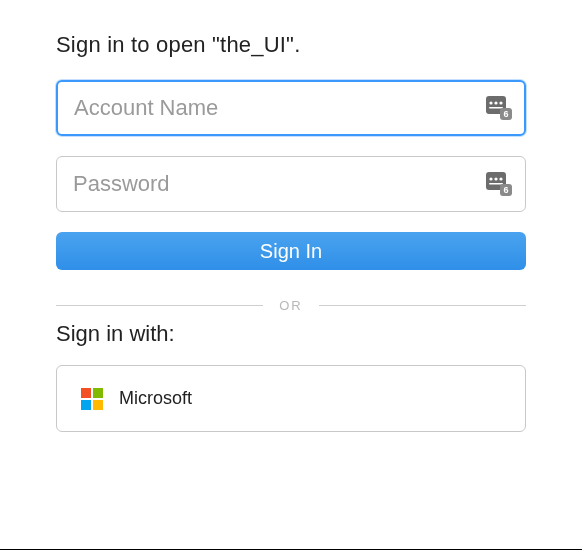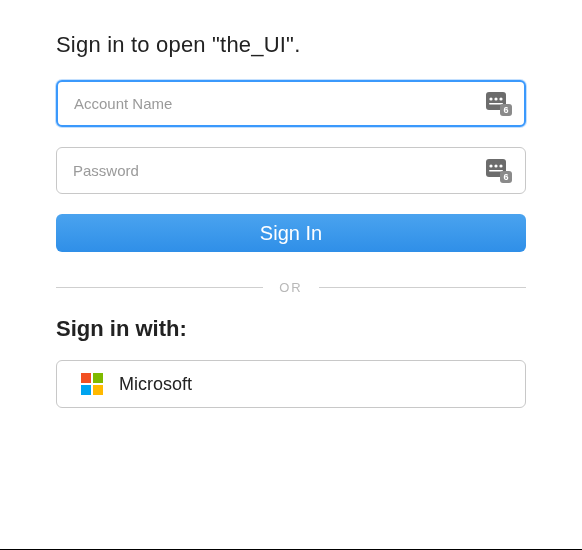--- a/index.html
+++ b/index.html
@@ -21,25 +21,25 @@
       color: #222;
       margin-bottom: 22px;
       letter-spacing: 0.2px;
     }
     .input-wrap {
       position: relative;
       margin-bottom: 20px;
     }
     .text-input {
       width: 100%;
-      height: 47px;
+      height: 56px;
       border: 1px solid #c8c8c8;
       border-radius: 6px;
       padding: 0 48px 0 16px;
-      font-size: 15px;
+      font-size: 22px;
       color: #222;
       background: #fff;
     }
     .text-input::placeholder {
       color: #9a9a9a;
     }
     .text-input.focused {
       border: 2px solid #3b99fc;
       outline: none;
       box-shadow: 0 0 0 1px rgba(59,153,252,0.3);
@@ -60,42 +60,42 @@
       border-radius: 6px;
       background: linear-gradient(to bottom, #4aa3ef 0%, #2f8fe8 100%);
       color: #fff;
       font-size: 20px;
       font-weight: 400;
       cursor: pointer;
     }
     .divider {
       display: flex;
       align-items: center;
-      margin: 28px 0 21px 0;
+      margin: 28px 0 8px 0;
     }
     .divider-line {
       flex: 1;
       height: 1px;
       background: #cfcfcf;
     }
     .divider-text {
       padding: 0 16px;
       font-size: 13px;
       letter-spacing: 2px;
       color: #b8b8b8;
     }
     .alt-title {
       font-size: 22px;
-      font-weight: 700;
+      font-weight: 400;
       color: #222;
       margin-bottom: 18px;
     }
     .sso-btn {
       width: 100%;
-      height: 48px;
+      height: 67px;
       border: 1px solid #c8c8c8;
       border-radius: 6px;
       background: #fff;
       display: flex;
       align-items: center;
       padding: 0 24px;
       cursor: pointer;
       font-size: 18px;
       color: #222;
     }

